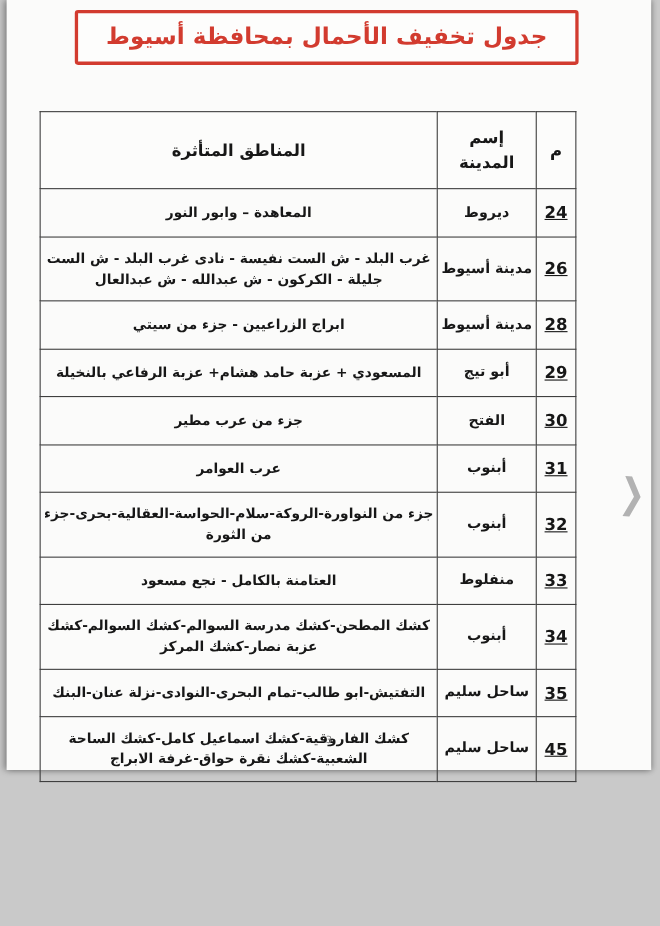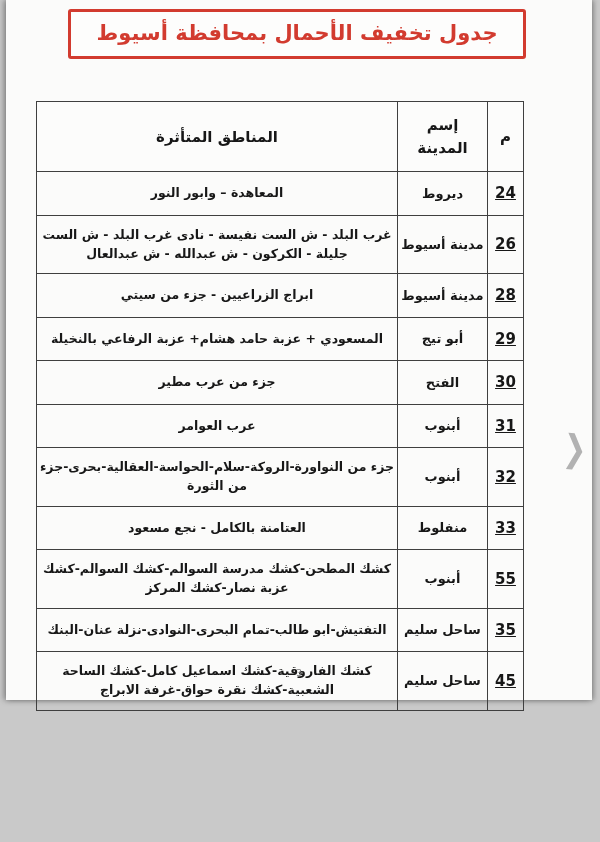--- a/index.html
+++ b/index.html
@@ -140,21 +140,21 @@
     <td class="col-areas">جزء من النواورة-الروكة-سلام-الحواسة-العقالية-بحرى-جزء من الثورة</td>
   </tr>
 
   <tr>
     <td class="col-num">33</td>
     <td class="col-city">منفلوط</td>
     <td class="col-areas">العتامنة بالكامل - نجع مسعود</td>
   </tr>
 
   <tr>
-    <td class="col-num">55</td>
+    <td class="col-num">34</td>
     <td class="col-city">أبنوب</td>
     <td class="col-areas">كشك المطحن-كشك مدرسة السوالم-كشك السوالم-كشك عزبة نصار-كشك المركز</td>
   </tr>
 
   <tr>
     <td class="col-num">35</td>
     <td class="col-city">ساحل سليم</td>
     <td class="col-areas">التفتيش-ابو طالب-تمام البحرى-النوادى-نزلة عنان-البنك</td>
   </tr>
 

